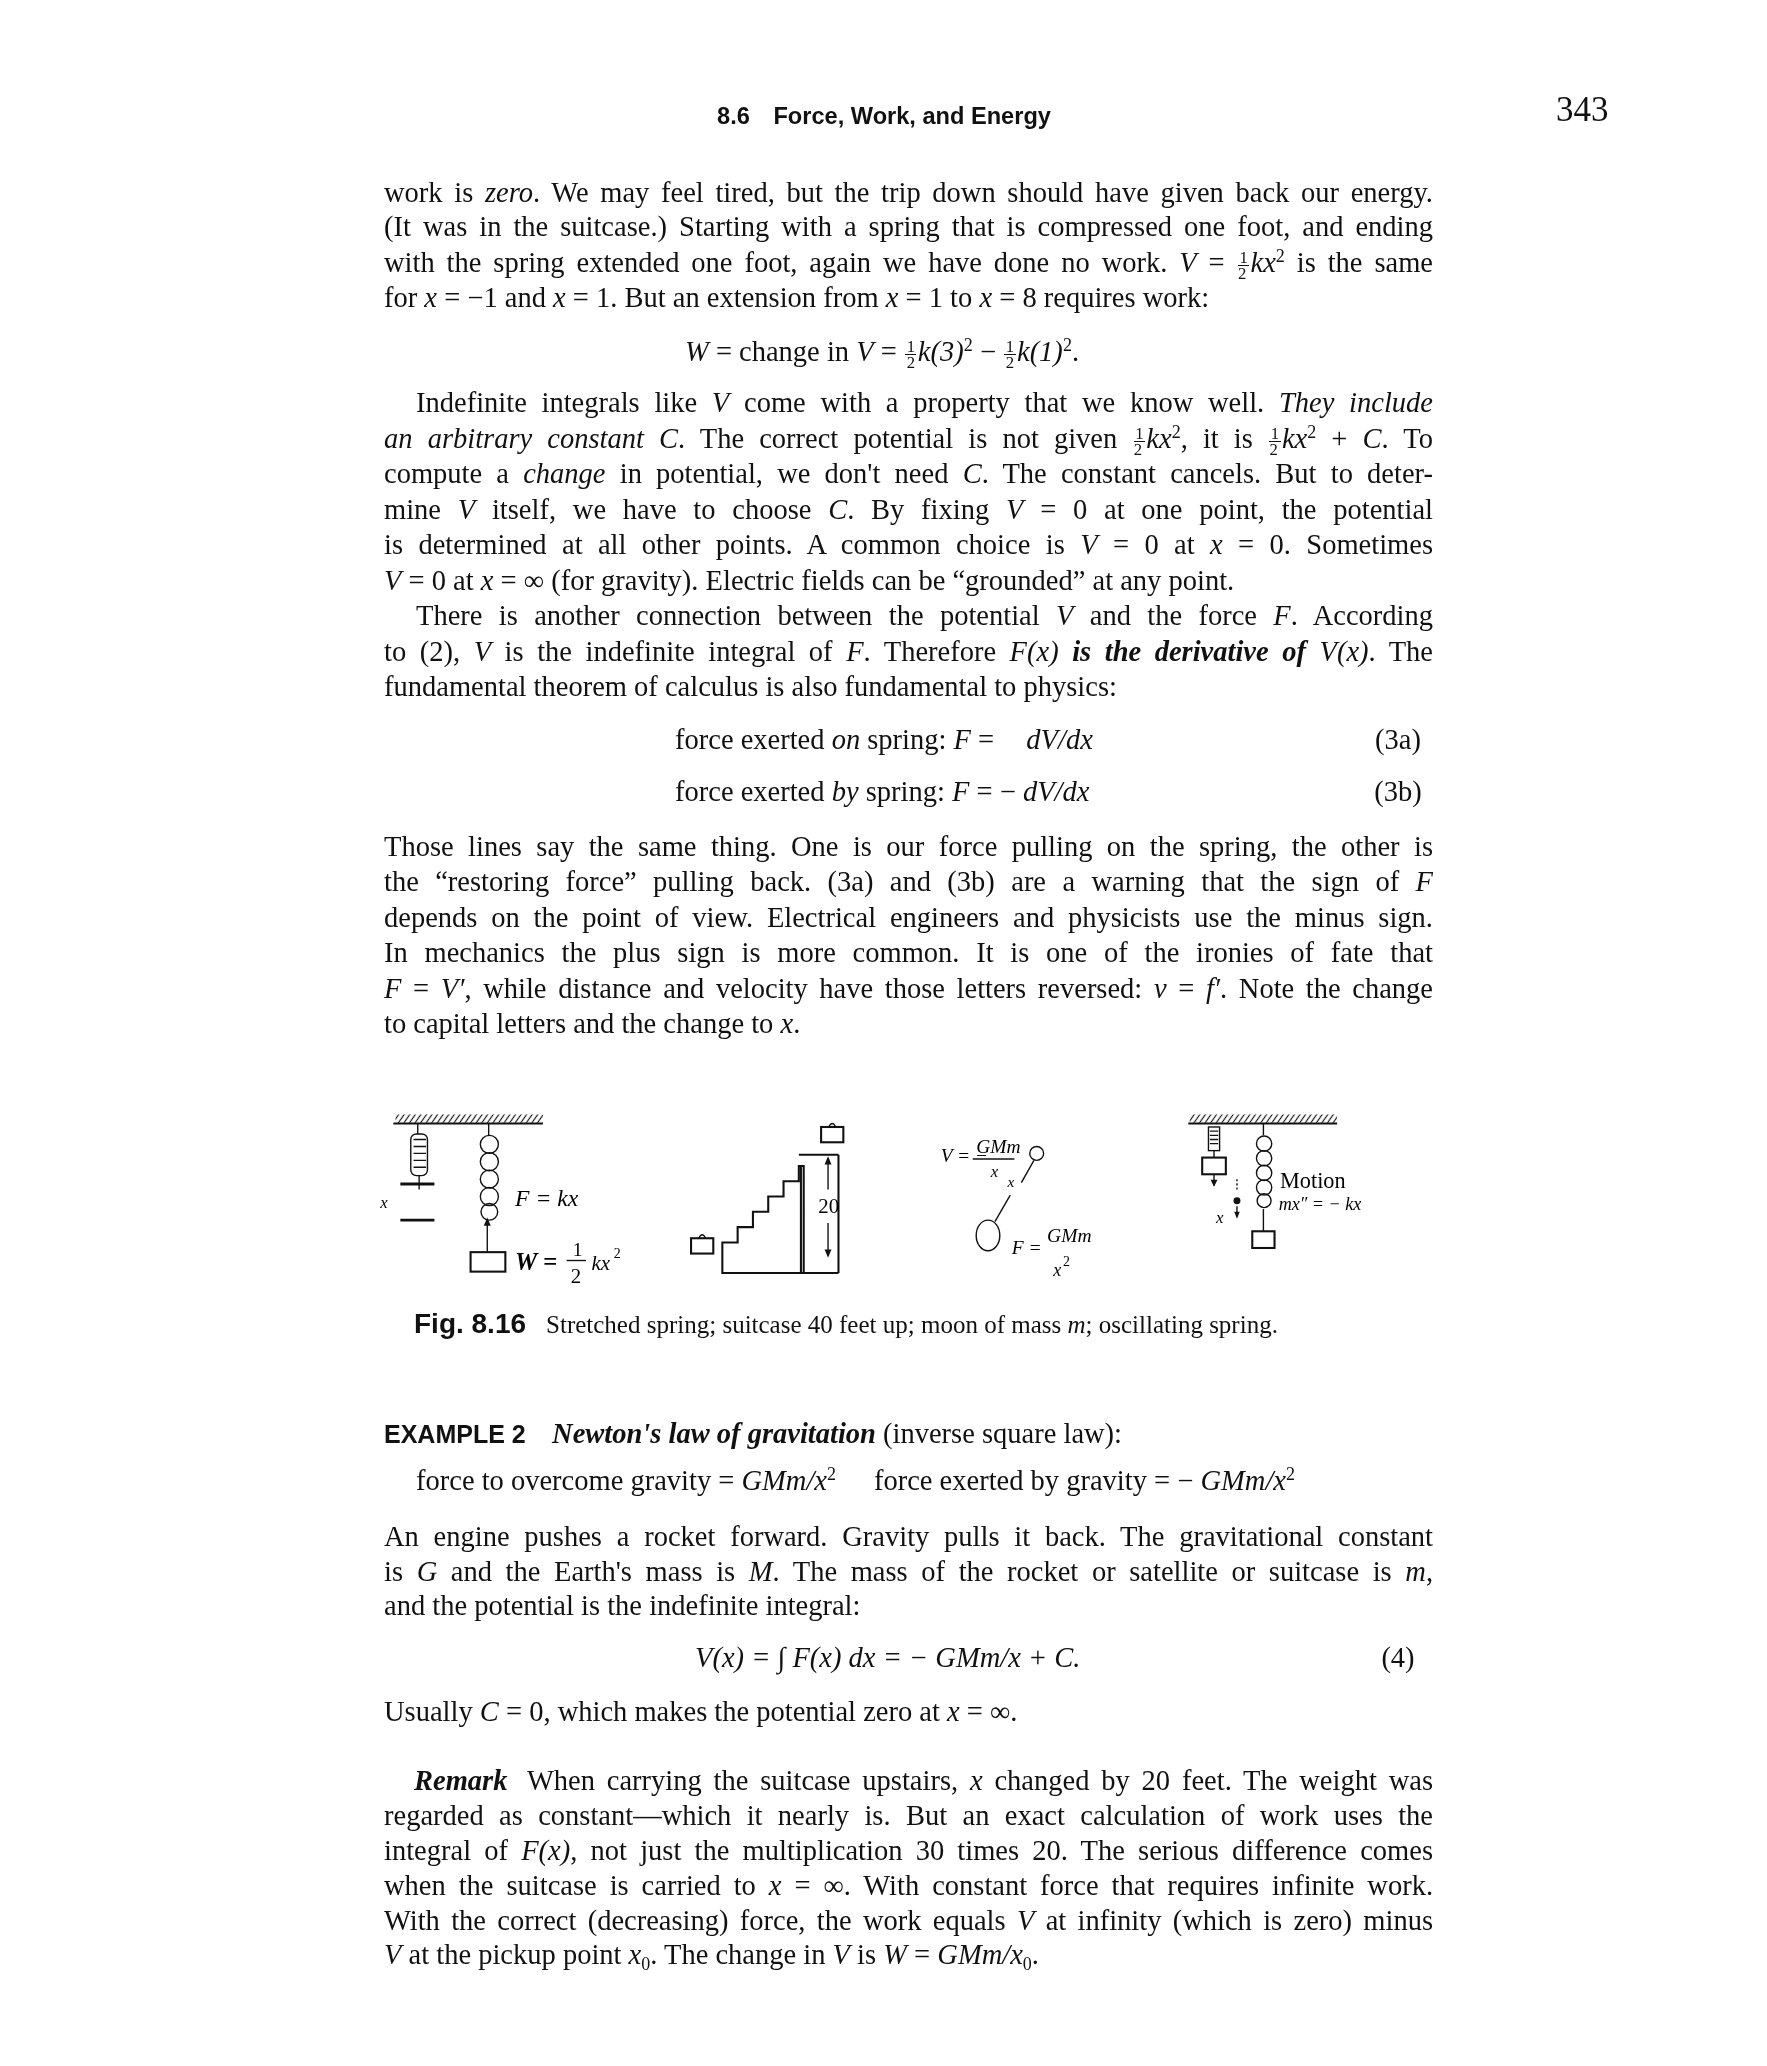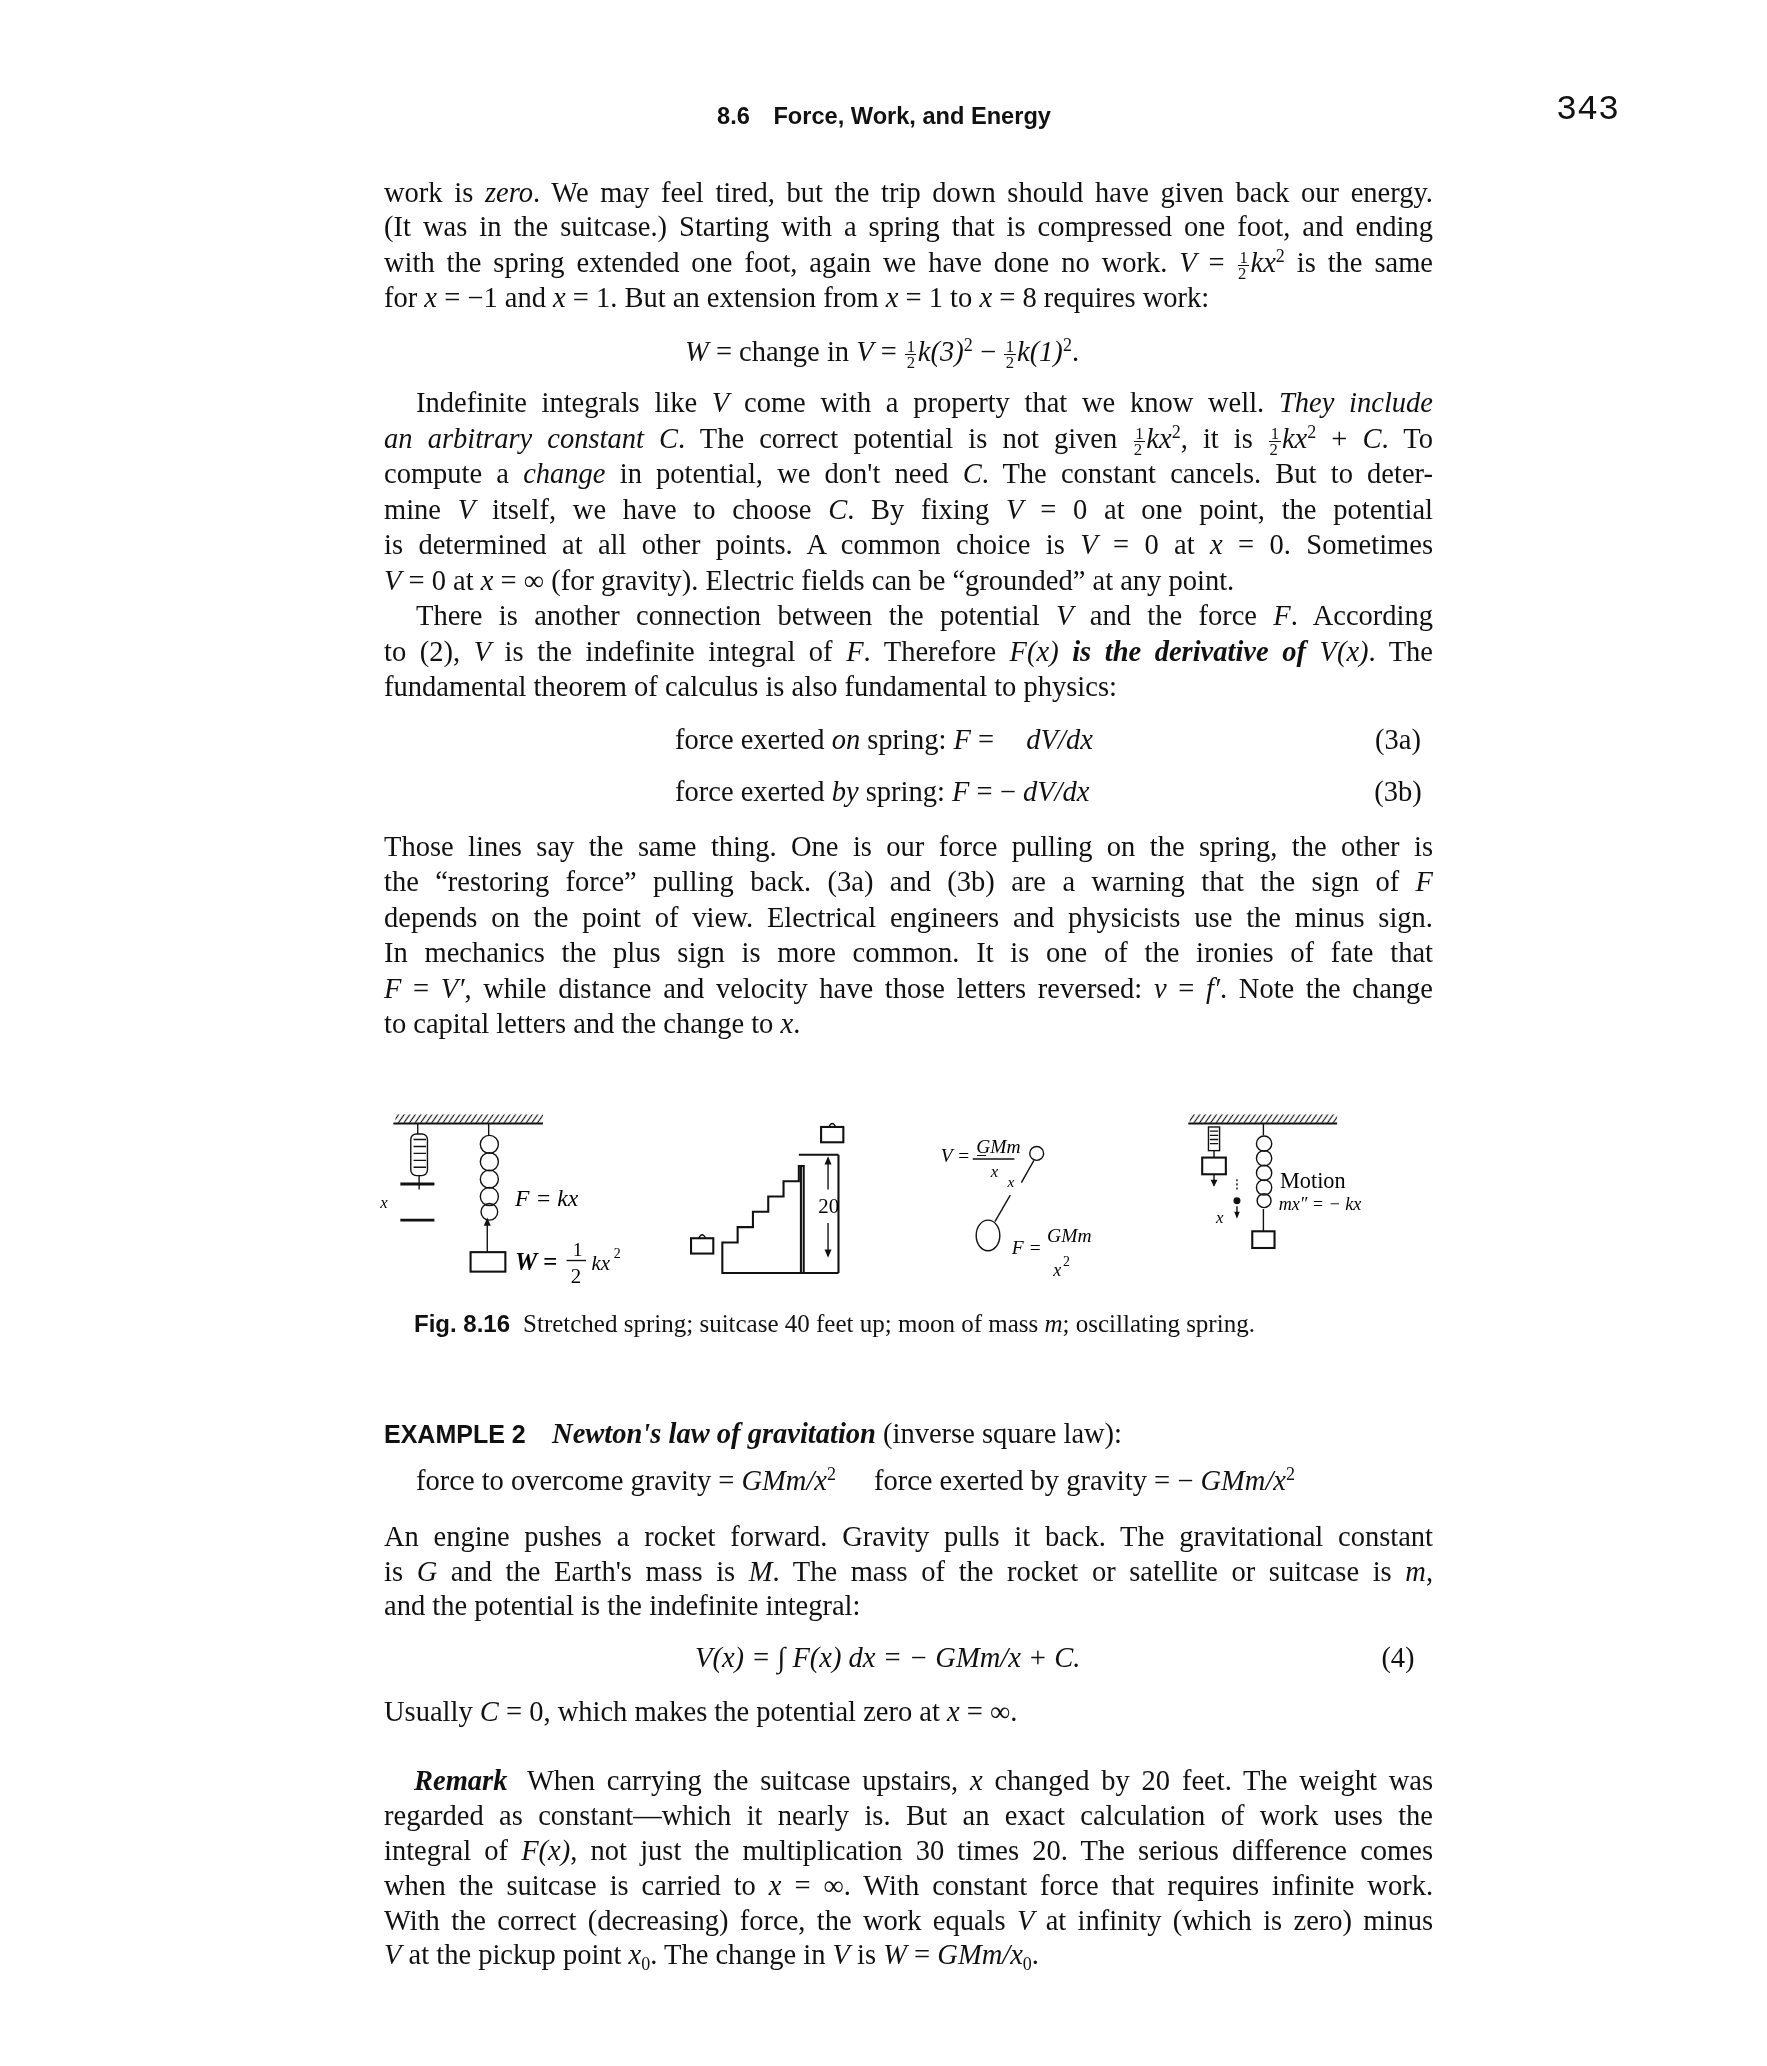--- a/index.html
+++ b/index.html
@@ -1,34 +1,34 @@
 <!DOCTYPE html>
 <html style="font-size:11px"><head>
 <meta charset="utf-8">
 <style>
   html, body { margin:0; padding:0; background:#ffffff; }
   body { width:1768px; height:2066px; position:relative; overflow:hidden; color:#111; font-family:"Liberation Serif", "DejaVu Serif", serif; }
   .abs { position:absolute; }
   .running-head { left:0; width:1768px; top:103px; text-align:center; font-family:"Liberation Sans", "DejaVu Sans", sans-serif; font-weight:bold; font-size:23.6px; letter-spacing:0px; }
   .running-head .num { margin-right:23.6px; }
-  .page-num { left:1556px; top:90px; font-family:Liberation Mono, monospace; font-size:35px; }
+  .page-num { left:1556px; top:90px; font-family:Liberation Serif, serif; font-size:35px; }
   .line { left:384px; width:1049px; font-size:28.5px; line-height:35px; white-space:nowrap; text-align:justify; text-align-last:justify; height:35px; overflow:visible; }
   .line.last { text-align-last:left; }
   .line.indent { padding-left:32px; width:1017px; }
   .eq { font-size:28.5px; line-height:35px; white-space:nowrap; }
   .eqnum { left:1363px; width:70px; text-align:center; font-size:28.5px; line-height:35px; }
   i, .it { font-style:italic; }
   b.bi { font-weight:bold; font-style:italic; }
   .frac { display:inline-block; vertical-align:middle; text-align:center; font-size:16.7px; line-height:15.3px; margin:0 1.4px; }
   .frac span { display:block; }
   .frac .top { border-bottom:1.4px solid #111; padding:0 1.4px; }
   sup { font-size:18px; line-height:0; vertical-align:9.7px; }
   sub { font-size:18px; line-height:0; vertical-align:-5.6px; }
   .caption { left:414px; top:1306px; font-size:25px; line-height:35px; white-space:nowrap; }
-  .caption .lbl { font-family:"Liberation Sans", "DejaVu Sans", sans-serif; font-weight:bold; font-size:24px; margin-right:13px; }
+  .caption .lbl { font-family:"Liberation Sans", "DejaVu Sans", sans-serif; font-weight:bold; font-size:28px; margin-right:20px; }
   .example { left:384px; top:1412px; font-size:28.5px; line-height:43px; white-space:nowrap; }
   .example .lbl { font-family:"Liberation Sans", "DejaVu Sans", sans-serif; font-weight:bold; font-size:25px; margin-right:26.4px; }
   .remark-lbl { font-weight:bold; font-style:italic; margin-right:19.5px;margin-left:30px; }
   .figure { left:376px; top:1113px; width:1071px; height:174px; }
   .fig-text { font-family:"Liberation Serif", "DejaVu Serif", serif; }
 </style>
 </head>
 <body>
 
 <div class="abs running-head">

